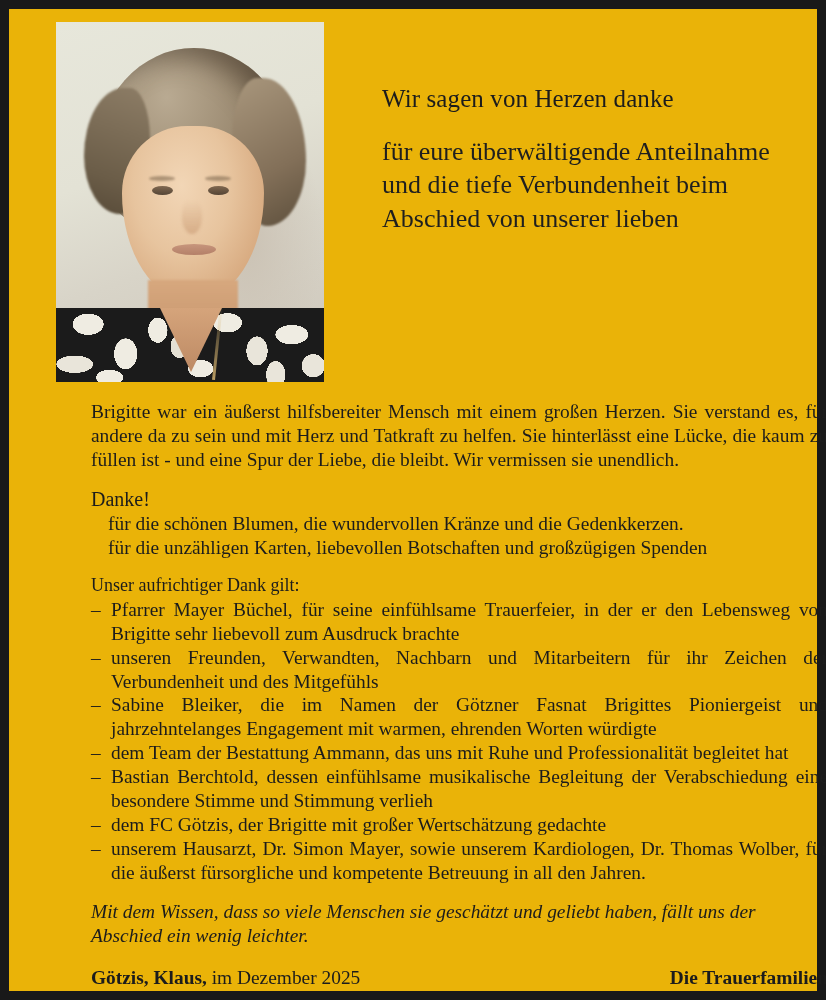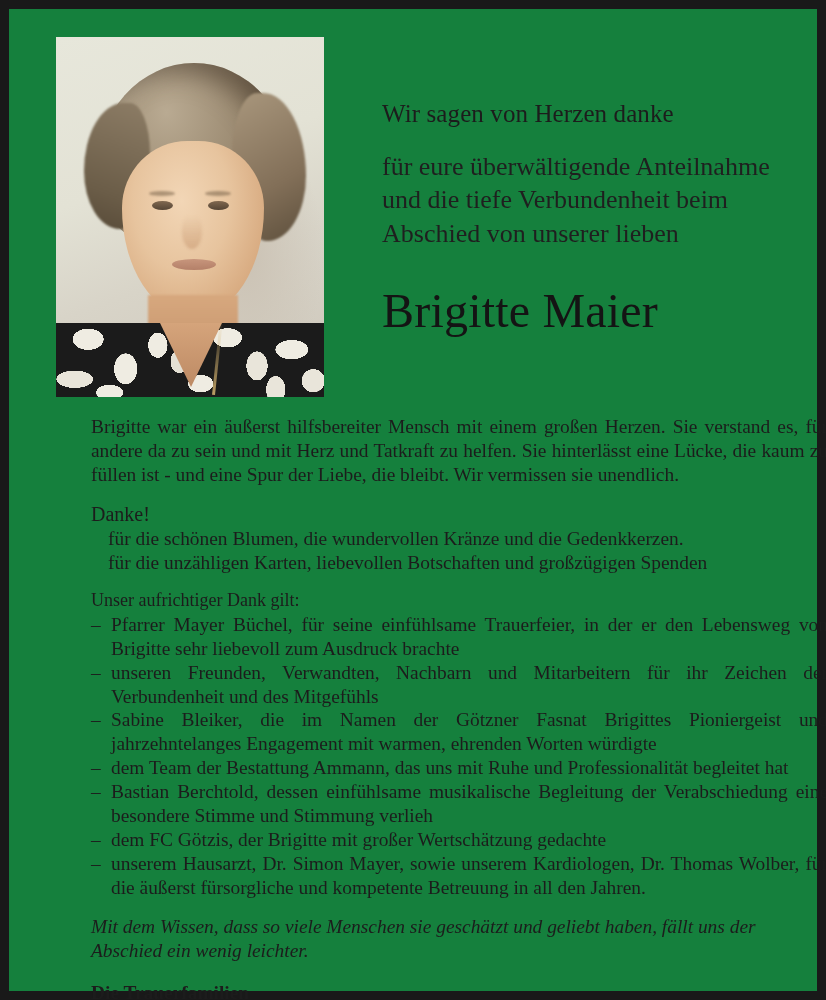--- a/index.html
+++ b/index.html
@@ -21,22 +21,22 @@
     width: 826px;
     height: 1000px;
     background: #ffffff;
     border: 9px solid #191919;
   }
   .sheet {
     position: relative;
     box-sizing: border-box;
     width: 100%;
     height: 100%;
-    background: #15803d;
-    padding: 28px 36px 0 47px;
+    background: #eab308;
+    padding: 13px 36px 0 47px;
   }
 
   
   .top {
     display: flex;
     align-items: flex-start;
   }
 
   .photo-wrap {
     width: 268px;
@@ -291,21 +291,20 @@
           <div class="ph-neck"></div>
           <div class="ph-cloth"></div>
           <div class="ph-vneck"></div>
           <div class="ph-chain"></div>
         </div>
       </div>
 
       <div class="head">
         <div class="thanks-line">Wir sagen von Herzen danke</div>
         <div class="subthanks">für eure überwältigende Anteilnahme und die tiefe Verbundenheit beim Abschied von unserer lieben</div>
-        <div class="deceased-name">Brigitte Maier</div>
       </div>
 
     </div>
 
     <div class="body">
 
       <p class="para">Brigitte war ein äußerst hilfsbereiter Mensch mit einem großen Herzen. Sie verstand es, für andere da zu sein und mit Herz und Tatkraft zu helfen. Sie hinterlässt eine Lücke, die kaum zu füllen ist - und eine Spur der Liebe, die bleibt. Wir vermissen sie unendlich.</p>
 
       <div class="danke-block">
         <div class="danke-head">Danke!</div>
@@ -320,18 +319,19 @@
         <li><span class="dash">–</span><span class="txt">Sabine Bleiker, die im Namen der Götzner Fasnat Brigittes Pioniergeist und jahrzehntelanges Engagement mit warmen, ehrenden Worten würdigte</span></li>
         <li><span class="dash">–</span><span class="txt">dem Team der Bestattung Ammann, das uns mit Ruhe und Professionalität begleitet hat</span></li>
         <li><span class="dash">–</span><span class="txt">Bastian Berchtold, dessen einfühlsame musikalische Begleitung der Verabschiedung eine besondere Stimme und Stimmung verlieh</span></li>
         <li><span class="dash">–</span><span class="txt">dem FC Götzis, der Brigitte mit großer Wertschätzung gedachte</span></li>
         <li><span class="dash">–</span><span class="txt">unserem Hausarzt, Dr. Simon Mayer, sowie unserem Kardiologen, Dr. Thomas Wolber, für die äußerst fürsorgliche und kompetente Betreuung in all den Jahren.</span></li>
       </ul>
 
       <p class="closing">Mit dem Wissen, dass so viele Menschen sie geschätzt und geliebt haben, fällt uns der Abschied ein wenig leichter.</p>
 
       <div class="sig">
+        <div class="sig-left"><b>Götzis, Klaus,</b> <span>im Dezember 2025</span></div>
         <div class="sig-right">Die Trauerfamilien</div>
       </div>
 
     </div>
   </div>
 </div>
 
 </body></html>

